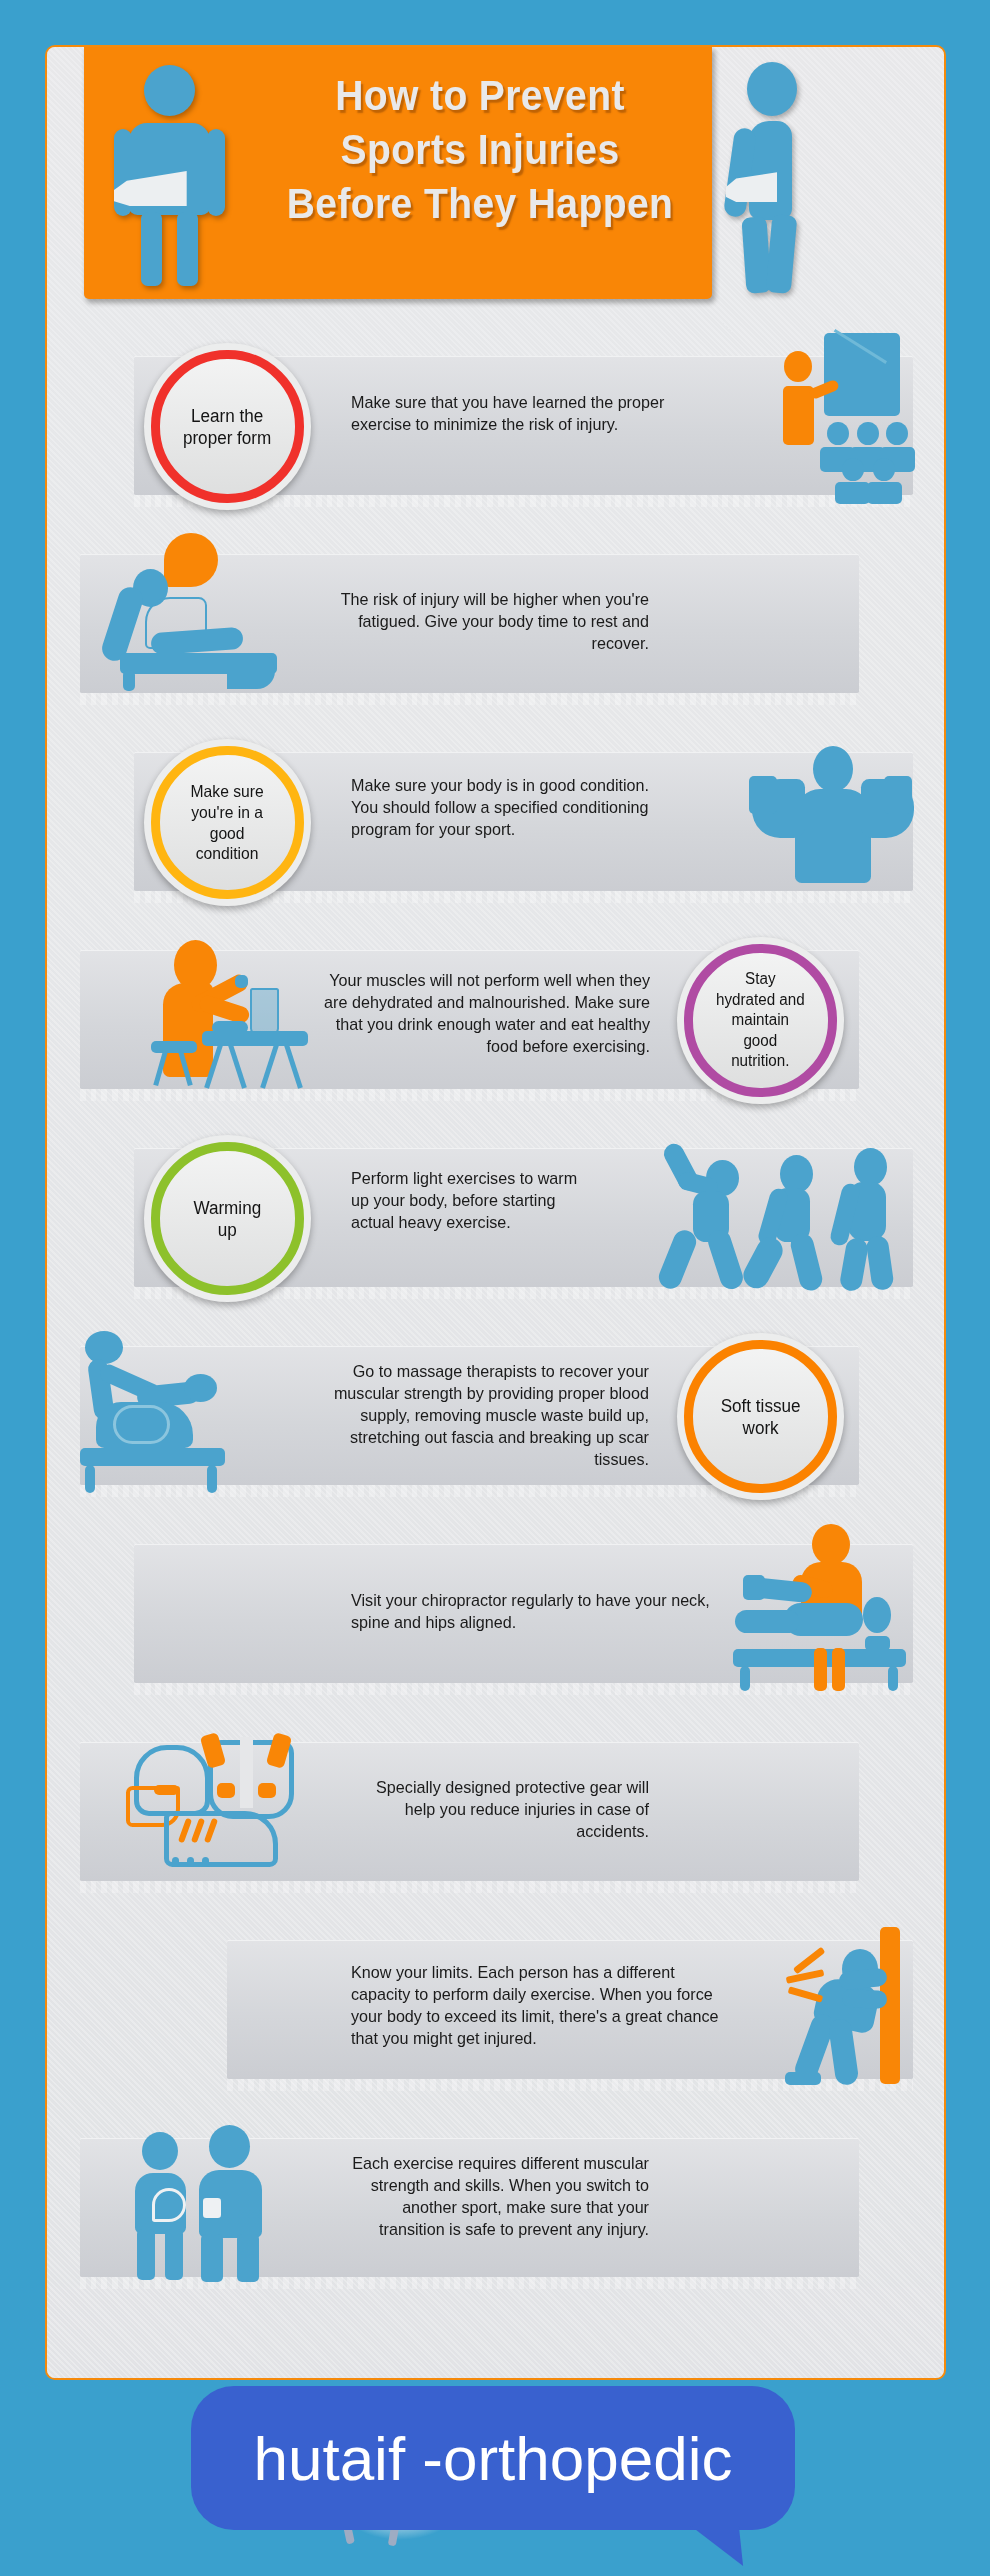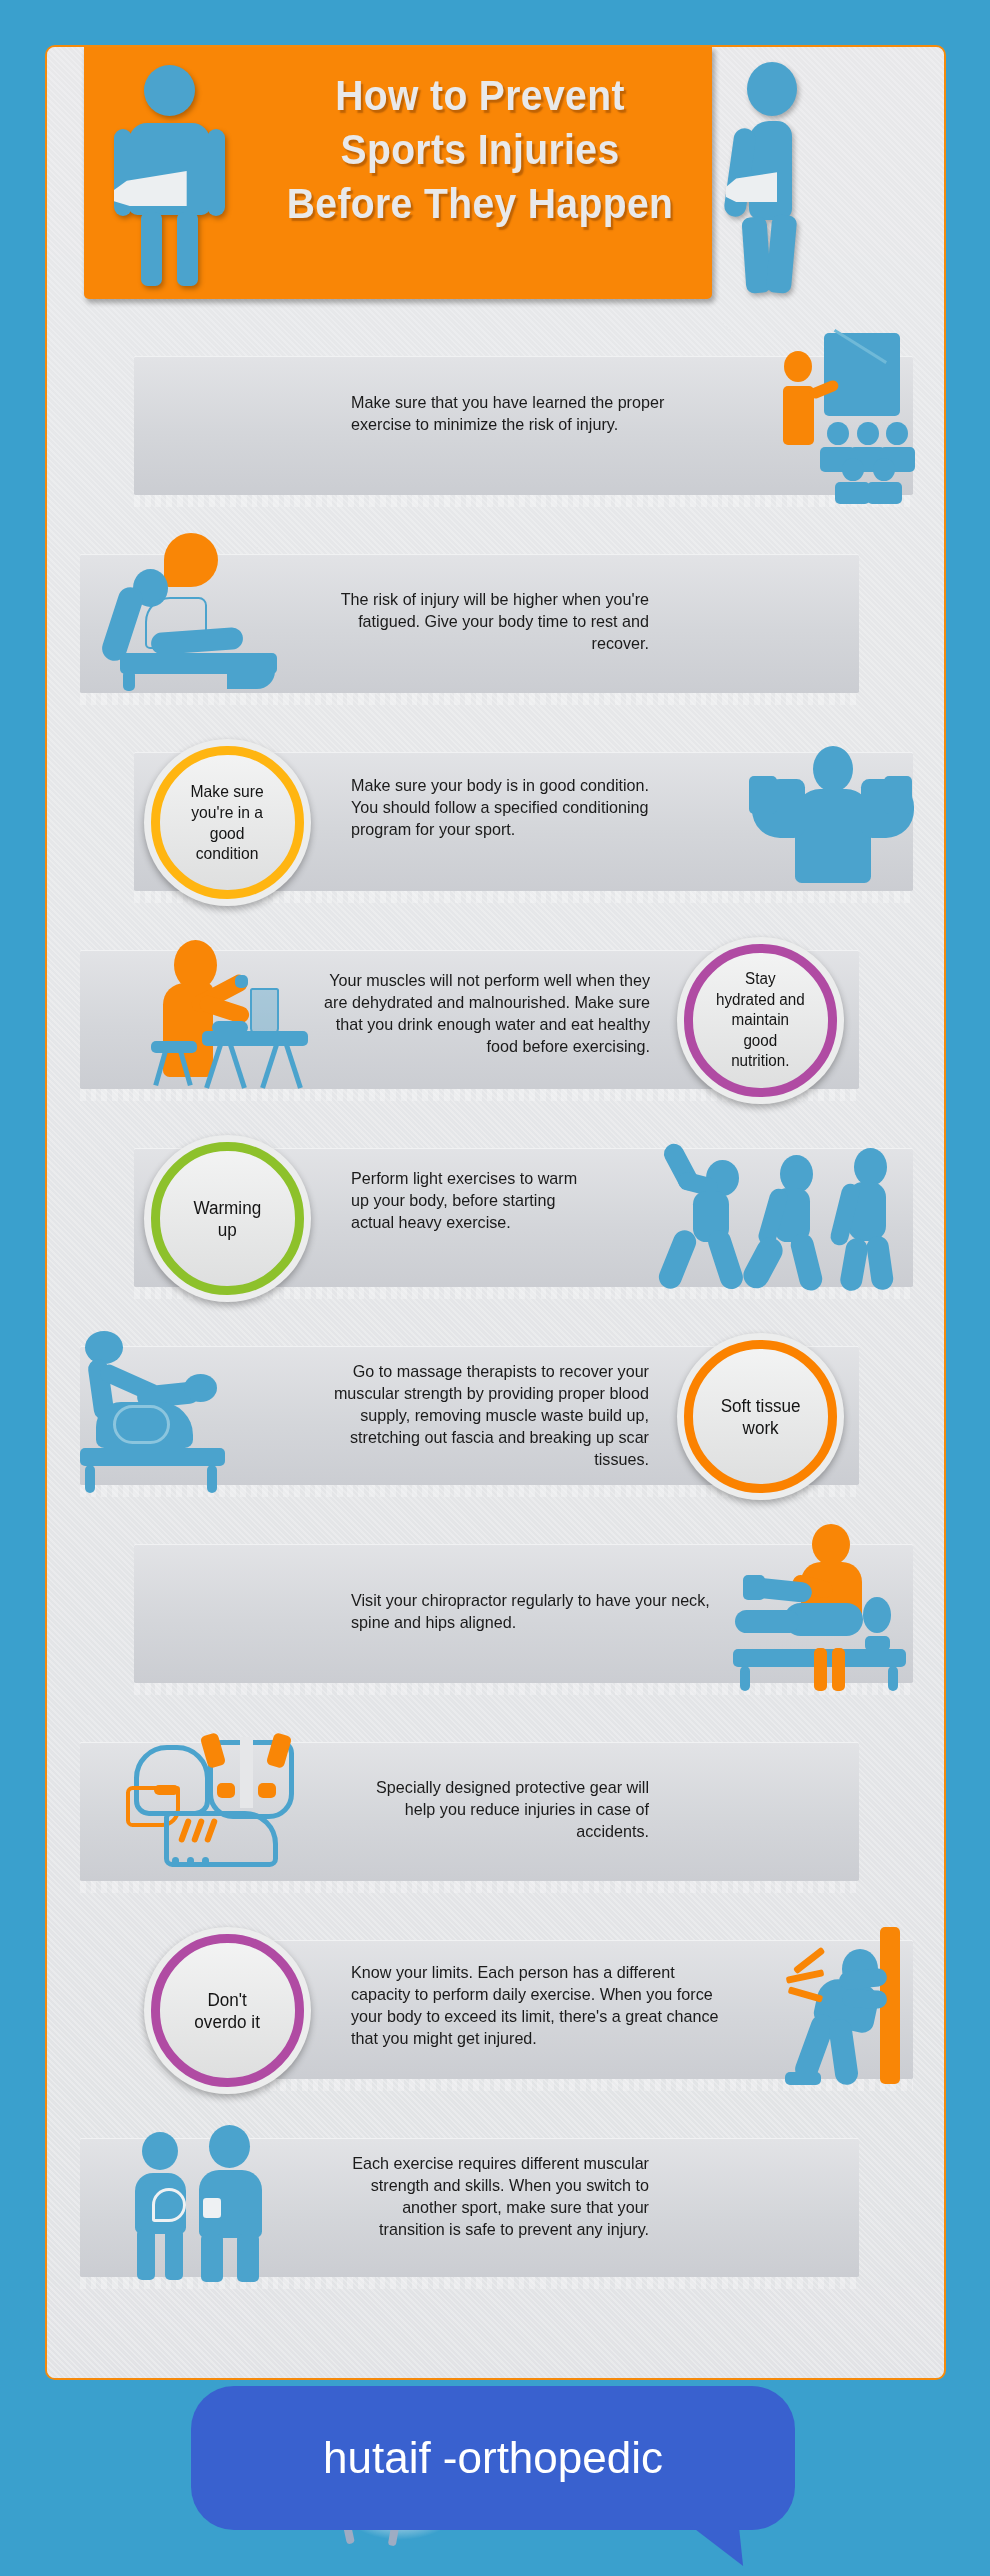--- a/index.html
+++ b/index.html
@@ -120,21 +120,21 @@
     content:"";position:absolute;right:54px;bottom:-36px;
     width:0;height:0;
     border-left:20px solid transparent;
     border-right:48px solid #3961cf;
     border-bottom:40px solid transparent;
     transform:skewX(6deg);
   }
   #footer-text{
     position:absolute;inset:0;
     display:flex;align-items:center;justify-content:center;
-    color:#ffffff;font-size:44px;font-weight:400;letter-spacing:0px;
+    color:#ffffff;font-size:62px;font-weight:400;letter-spacing:0px;
     font-family:"Liberation Sans", sans-serif;
   }
   
   #footer-artwork{
     position:absolute;left:330px;top:2488px;width:140px;height:58px;
     z-index:5;opacity:.55;
     background:radial-gradient(ellipse at 50% 30%, #cfe2ec 0 38%, rgba(207,226,236,0) 60%);
   }
   #footer-artwork .tag{
     position:absolute;left:30px;top:5px;width:79px;height:21.5px;
@@ -182,20 +182,27 @@
       <span class="fig-blue" style="position:absolute;left:18px;top:66px;width:21.5px;height:89px;border-radius:13.2px;transform:rotate(8deg);display:block;"></span>
       <span class="fig-blue" style="position:absolute;left:33px;top:155px;width:25px;height:76px;border-radius:8.3px;transform:rotate(-4deg);display:block;"></span>
       <span class="fig-blue" style="position:absolute;left:58px;top:153px;width:25px;height:78px;border-radius:8.3px;transform:rotate(5deg);display:block;"></span>
       <span style="position:absolute;left:15px;top:109px;width:51px;height:31px;background:#eceff1;clip-path:polygon(0% 52%,20% 24%,100% 4%,100% 100%,20% 100%,0% 84%);display:block;"></span>
     </div>
   </div>
 
   <div class="row" style="top:281px;">
     <div class="band" style="left:87px;width:779px;"></div>
 
+    <div class="circle" style="left:97px;top:15px;width:167px;height:167px;">
+      <div class="ring" style="border:9px solid #f0312b;background:linear-gradient(180deg,rgba(255,255,255,.35),rgba(0,0,0,.06));"></div>
+      <div class="label">
+        <div>Learn the</div>
+        <div>proper form</div>
+      </div>
+    </div>
 
     <div class="desc" style="left:304px;top:64px;width:330px;text-align:left;">Make sure that you have learned the proper exercise to minimize the risk of injury.</div>
 
     <div class="pic" style="left:686px;top:5px;width:182px;height:165px;">
       <i class="b rr" style="left:91px;top:0px;width:76px;height:83px;"></i>
       <i style="left:97px;top:11.6px;width:61px;height:2.5px;background:#6fb9d8;transform:rotate(32deg);"></i>
       <i class="o head" style="left:51px;top:18px;width:28px;height:31px;"></i>
       <i class="o rr" style="left:50px;top:53px;width:31px;height:59px;"></i>
       <i class="o rp" style="left:76px;top:51px;width:30px;height:10.7px;transform:rotate(-22deg);"></i>
       <i class="b head" style="left:124px;top:89px;width:21.5px;height:23px;"></i>
@@ -397,27 +404,20 @@
       <i class="o rr" style="left:87px;top:86px;width:5.8px;height:25px;transform:rotate(20deg);"></i>
       <i class="b rr" style="left:51px;top:125px;width:6.6px;height:10px;"></i>
       <i class="b rr" style="left:66px;top:125px;width:6.6px;height:10px;"></i>
       <i class="b rr" style="left:81px;top:125px;width:6.6px;height:10px;"></i>
     </div>
   </div>
 
   <div class="row" style="top:1865px;">
     <div class="band" style="left:180px;width:686px;"></div>
 
-    <div class="circle" style="left:97px;top:15px;width:167px;height:167px;">
-      <div class="ring" style="border:9px solid #b04ba3;background:linear-gradient(180deg,rgba(255,255,255,.35),rgba(0,0,0,.06));"></div>
-      <div class="label">
-        <div>Don't</div>
-        <div>overdo it</div>
-      </div>
-    </div>
 
     <div class="desc" style="left:304px;top:50px;width:394px;text-align:left;">Know your limits. Each person has a different capacity to perform daily exercise. When you force your body to exceed its limit, there's a great chance that you might get injured.</div>
 
     <div class="pic" style="left:716px;top:15px;width:157px;height:162px;">
       <i class="o rr" style="left:117px;top:0px;width:20px;height:157px;"></i>
       <i class="b head" style="left:79px;top:21.5px;width:36px;height:40px;"></i>
       <i class="b" style="left:53px;top:54px;width:61px;height:48px;border-radius:21.5px 18px 11.6px 11.6px;transform:rotate(12deg);"></i>
       <i class="b rp" style="left:76px;top:43px;width:48px;height:18px;transform:rotate(-6deg);"></i>
       <i class="b rp" style="left:79px;top:63px;width:45px;height:18px;transform:rotate(2deg);"></i>
       <i class="b rp" style="left:40px;top:86px;width:23px;height:69px;transform:rotate(20deg);"></i>

